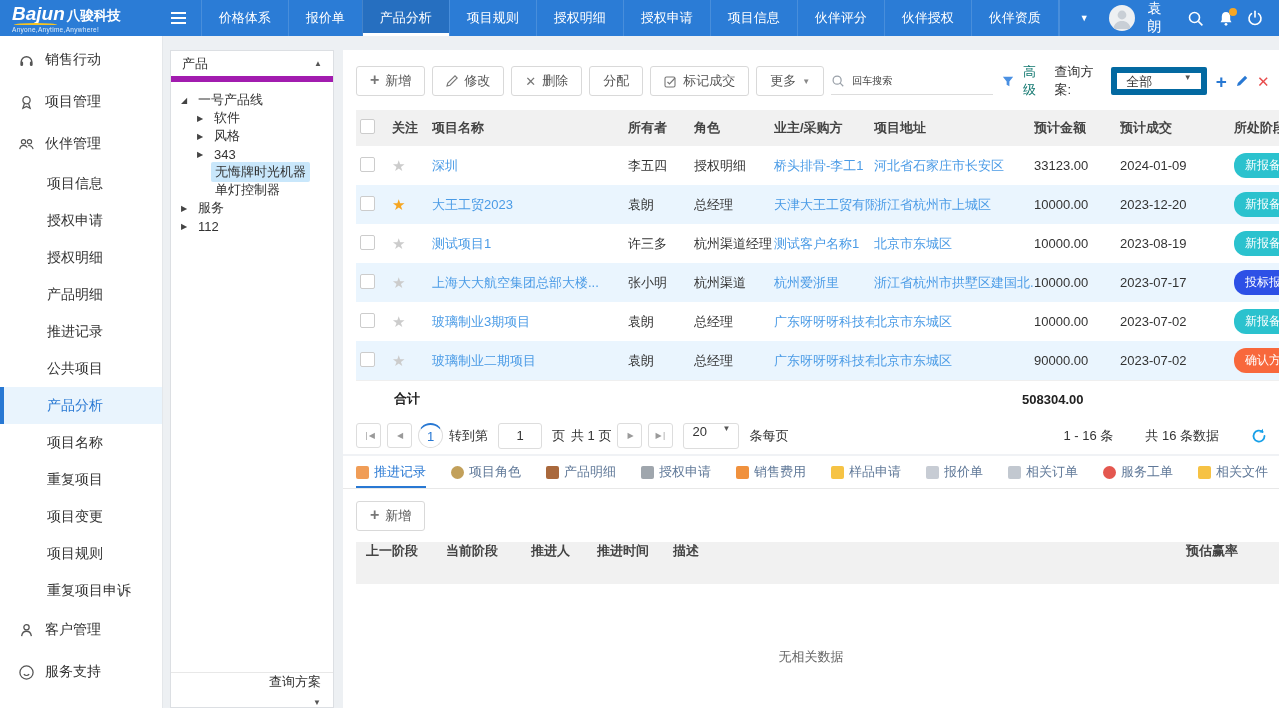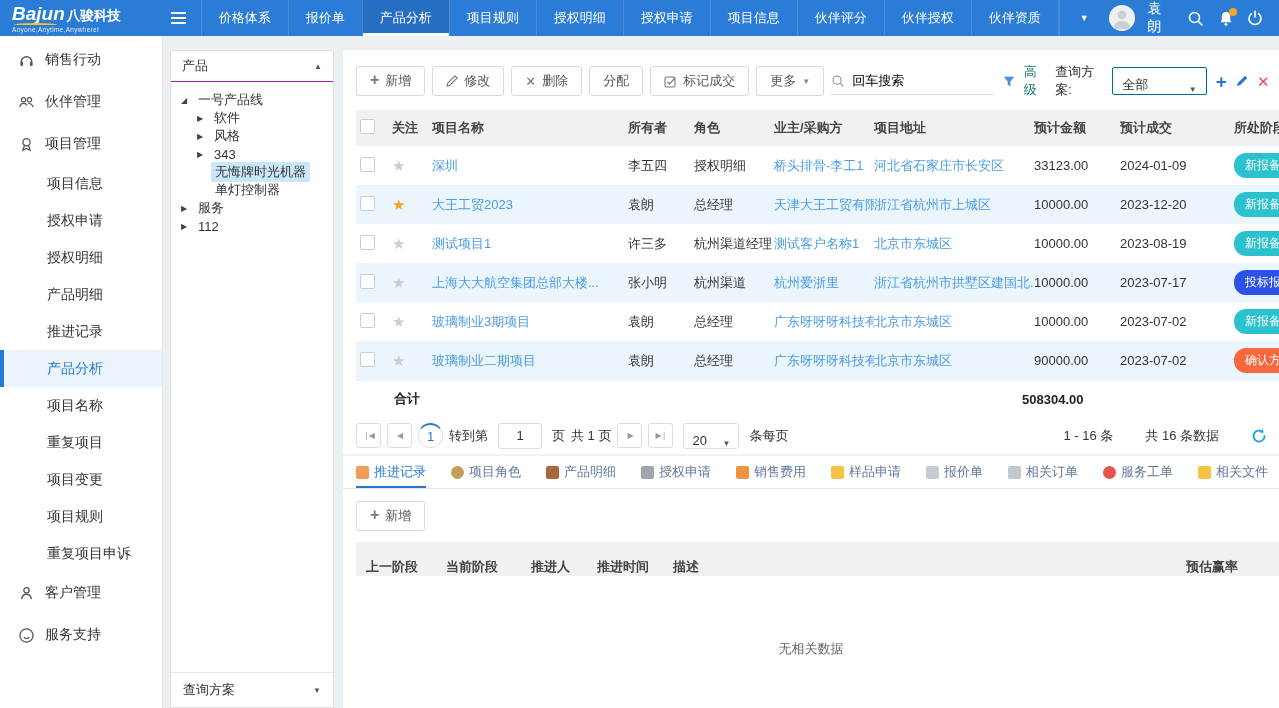--- a/index.html
+++ b/index.html
@@ -29,44 +29,44 @@
 
   
   .sidebar { position:absolute; top:36px; left:0; width:163px; bottom:0; background:#fff; border-right:1px solid #e4e7ea; overflow:hidden; padding-top:3px; }
   .side-group { height:42px; display:flex; align-items:center; gap:10px; padding-left:18px; font-size:14px; color:#333; cursor:default; }
   .side-group svg { flex:none; }
   .side-sub { height:37px; display:flex; align-items:center; padding-left:47px; font-size:14px; color:#333; cursor:default; }
   .side-sub.active { background:#e9f4fd; color:#2878d3; border-left:4px solid #2878d3; padding-left:43px; }
 
   
   .tree { position:absolute; top:50px; left:170px; width:164px; bottom:0; background:#fff; border:1px solid #dcdfe3; }
-  .tree-head { height:31px; display:flex; align-items:center; justify-content:space-between; padding:0 11px; font-size:13px; color:#333; border-bottom:1px solid #a21caf; }
+  .tree-head { height:31px; display:flex; align-items:center; justify-content:space-between; padding:0 11px; font-size:13px; color:#333; border-bottom:6px solid #a21caf; }
   .tree-head .tog { font-size:8px; color:#555; }
   .tree-list { padding-top:9px; }
   .tree-item { height:18px; display:flex; align-items:center; font-size:13px; color:#333; white-space:nowrap; cursor:default; }
   .tree-caret { font-size:8px; color:#444; width:13px; flex:none; }
   .tree-label { padding:1px 4px; border-radius:2px; }
   .tree-label.sel { background:#c9e7fb; }
-  .tree-foot { position:absolute; bottom:0; left:0; right:0; height:35px; display:flex; align-items:center; justify-content:space-between; padding:0 12px; border-top:1px solid #e8e8e8; font-size:13px; color:#333; }
+  .tree-foot { position:absolute; bottom:0; left:0; right:0; height:35px; display:flex; align-items:flex-end; justify-content:space-between; padding:0 12px; border-top:1px solid #e8e8e8; font-size:13px; color:#333;flex-direction:column; }
   .tree-foot .tog { font-size:8px; color:#555; }
 
   
   .main { position:absolute; top:50px; left:343px; right:0; bottom:0; background:#fff; display:flex; flex-direction:column; overflow:hidden; }
 
   .toolbar { display:flex; align-items:center; padding:13px 10px 11px 13px; flex:none; }
   .btn { display:inline-flex; align-items:center; gap:6px; border:1px solid #d9d9d9; background:#fff; border-radius:3px; padding:0 13px; height:30px; font-size:13px; color:#555; margin-right:7px; cursor:pointer; white-space:nowrap; }
   .btn .bi { color:#777; font-size:13px; line-height:1; }
   .btn .plus { font-size:16px; font-weight:bold; margin-top:-2px; }
   .btn .dd { font-size:8px; color:#888; }
   .tb-right { margin-left:auto; display:flex; align-items:center; gap:9px; }
   .search-box { display:flex; align-items:center; gap:7px; border-bottom:1px solid #ddd; width:188px; height:27px; }
-  .search-ph { color:#000000; font-size:13px; }
+  .search-ph { color:#404040; font-size:10px; }
   .advanced { color:#0f766e; font-size:13px; cursor:pointer; }
   .plan-label { color:#333; font-size:13px; }
-  .select { border:1px solid #0369a1; border-radius:2px; height:28px; display:flex; align-items:flex-end; justify-content:space-between; width:106px; padding:0 9px; font-size:13px; color:#333; cursor:pointer; }
+  .select { border:6px solid #0369a1; border-radius:2px; height:28px; display:flex; align-items:flex-start; justify-content:space-between; width:106px; padding:0 9px; font-size:13px; color:#333; cursor:pointer; }
   .select .dd { font-size:8px; color:#555; }
   .ico-plus { color:#2878d3; font-size:19px; font-weight:bold; cursor:pointer; line-height:1; }
   .ico-x { color:#e84c4c; font-size:15px; font-weight:bold; cursor:pointer; line-height:1; }
 
   .grid { flex:none; }
   .thead, .trow, .total-row { display:flex; align-items:center; margin-left:13px; width:998px; flex:none; }
   .thead { background:#f1f1f1; height:36px; font-weight:bold; color:#444; }
   .trow { height:39px; color:#333; }
   .trow:nth-child(even) { background:#eaf5fe; }
   .cell { padding-right:8px; overflow:hidden; white-space:nowrap; }
@@ -86,33 +86,33 @@
   .star.on { color:#f5a623; }
   .badge { display:inline-block; padding:4px 11px; border-radius:12px; color:#fff; font-size:12px; white-space:nowrap; }
   .total-row { height:37px; font-weight:bold; color:#222; border-top:1px solid #efefef; }
   .total-label { margin-left:38px; }
   .total-spacer { width:602px; flex:none; }
 
   .pager { display:flex; align-items:center; gap:6px; padding:0 12px 0 13px; height:37px; font-size:13px; color:#333; flex:none; }
   .pg-btn { width:25px; height:25px; border:1px solid #ddd; border-radius:3px; display:flex; align-items:center; justify-content:center; color:#9a9a9a; font-size:8px; background:#fff; cursor:pointer; letter-spacing:-1px; }
   .pg-current { width:25px; height:25px; border:1px solid #ddd; border-top:2px solid #2878d3; border-radius:50%; display:flex; align-items:center; justify-content:center; color:#2878d3; background:#fff; cursor:pointer; }
   .pg-input { width:44px; height:26px; border:1px solid #ddd; border-radius:3px; text-align:center; font-size:13px; color:#333; display:flex; align-items:center; justify-content:center; margin:0 4px; }
-  .pg-select { border:1px solid #ddd; border-radius:3px; height:26px; display:flex; align-items:flex-end; justify-content:space-between; width:56px; padding:0 8px; margin:0 4px; cursor:pointer; }
+  .pg-select { border:1px solid #ddd; border-radius:3px; height:26px; display:flex; align-items:flex-start; justify-content:space-between; width:56px; padding:0 8px; margin:0 4px; cursor:pointer; }
   .pg-select .dd { font-size:8px; color:#555; }
   .pg-info { margin-left:auto; display:flex; align-items:center; gap:32px; }
   .refresh { cursor:pointer; }
 
   .tabs-wrap { border-top:2px solid #f0f2f5; flex:none; }
   .tabs { display:flex; gap:25px; padding-left:13px; height:33px; align-items:stretch; border-bottom:1px solid #e8e8e8; }
   .tab { display:flex; align-items:center; gap:5px; font-size:13px; color:#5f7898; cursor:pointer; white-space:nowrap; }
   .tab.active { color:#2878d3; box-shadow:inset 0 -2px 0 #2878d3; }
   .tab-ico { width:13px; height:13px; border-radius:2px; display:inline-block; flex:none; }
 
   .sub-toolbar { padding:12px 0 11px 13px; flex:none; }
-  .sub-head { display:flex; align-items:flex-end; background:#f1f1f1; height:34px; margin-left:13px; font-weight:bold; color:#444; flex:none; }
+  .sub-head { display:flex; align-items:flex-start; background:#f1f1f1; height:42px; margin-left:13px; font-weight:bold; color:#444; flex:none; }
   .sc1 { width:90px; padding-left:10px; flex:none; }
   .sc2 { width:85px; flex:none; }
   .sc3 { width:66px; flex:none; }
   .sc4 { width:76px; flex:none; }
   .sc5 { flex:1; }
   .sc6 { width:93px; flex:none; }
   .empty { text-align:center; color:#666; font-size:13px; margin-top:64px; }
 </style>
 </head>
 <body>
@@ -179,39 +179,40 @@
     <div class="side-group">
       <svg width="17" height="17" viewBox="0 0 16 16">
         <path d="M3 9.5a5 5 0 0 1 10 0" fill="none" stroke="#555" stroke-width="1.3"></path>
         <rect x="2.2" y="9" width="2.6" height="4.2" rx="1.2" fill="#555"></rect>
         <rect x="11.2" y="9" width="2.6" height="4.2" rx="1.2" fill="#555"></rect>
       </svg>
       <span>销售行动</span>
     </div>
     <div class="side-group">
       <svg width="17" height="17" viewBox="0 0 16 16">
+        <circle cx="8" cy="5.8" r="3.4" fill="none" stroke="#555" stroke-width="1.2"></circle>
+        <path d="M6.1 8.8 4.6 13.4l3.4-1.7 3.4 1.7-1.5-4.6" fill="none" stroke="#555" stroke-width="1.2"></path>
+      </svg>
+      <span>项目管理</span>
+    </div>
+    <div class="side-group">
+      <svg width="17" height="17" viewBox="0 0 16 16">
         <circle cx="5.2" cy="5.4" r="2" fill="none" stroke="#555" stroke-width="1.1"></circle>
         <circle cx="10.8" cy="5.4" r="2" fill="none" stroke="#555" stroke-width="1.1"></circle>
         <path d="M1.6 12.4c.4-2.4 1.9-3.6 3.8-3.6 1.5 0 2.6.7 3.3 2" fill="none" stroke="#555" stroke-width="1.1"></path>
         <path d="M9.6 9c1.9-.3 4.2.8 4.6 3.4" fill="none" stroke="#555" stroke-width="1.1"></path>
       </svg>
       <span>伙伴管理</span>
     </div>
-    <div class="side-group">
-      <svg width="17" height="17" viewBox="0 0 16 16">
-        <circle cx="8" cy="5.8" r="3.4" fill="none" stroke="#555" stroke-width="1.2"></circle>
-        <path d="M6.1 8.8 4.6 13.4l3.4-1.7 3.4 1.7-1.5-4.6" fill="none" stroke="#555" stroke-width="1.2"></path>
-      </svg>
-      <span>项目管理</span>
-    </div>
     <div class="side-sub">项目信息</div>
     <div class="side-sub">授权申请</div>
     <div class="side-sub">授权明细</div>
     <div class="side-sub">产品明细</div>
     <div class="side-sub">推进记录</div>
+    <div class="side-sub">公共项目</div>
     <div class="side-sub active">产品分析</div>
     <div class="side-sub">项目名称</div>
     <div class="side-sub">重复项目</div>
     <div class="side-sub">项目变更</div>
     <div class="side-sub">项目规则</div>
     <div class="side-sub">重复项目申诉</div>
     <div class="side-group">
       <svg width="17" height="17" viewBox="0 0 16 16">
         <circle cx="8" cy="5" r="2.5" fill="none" stroke="#555" stroke-width="1.2"></circle>
         <path d="M3.4 13.2c.5-3.1 2.1-4.5 4.6-4.5s4.1 1.4 4.6 4.5" fill="none" stroke="#555" stroke-width="1.2"></path>

